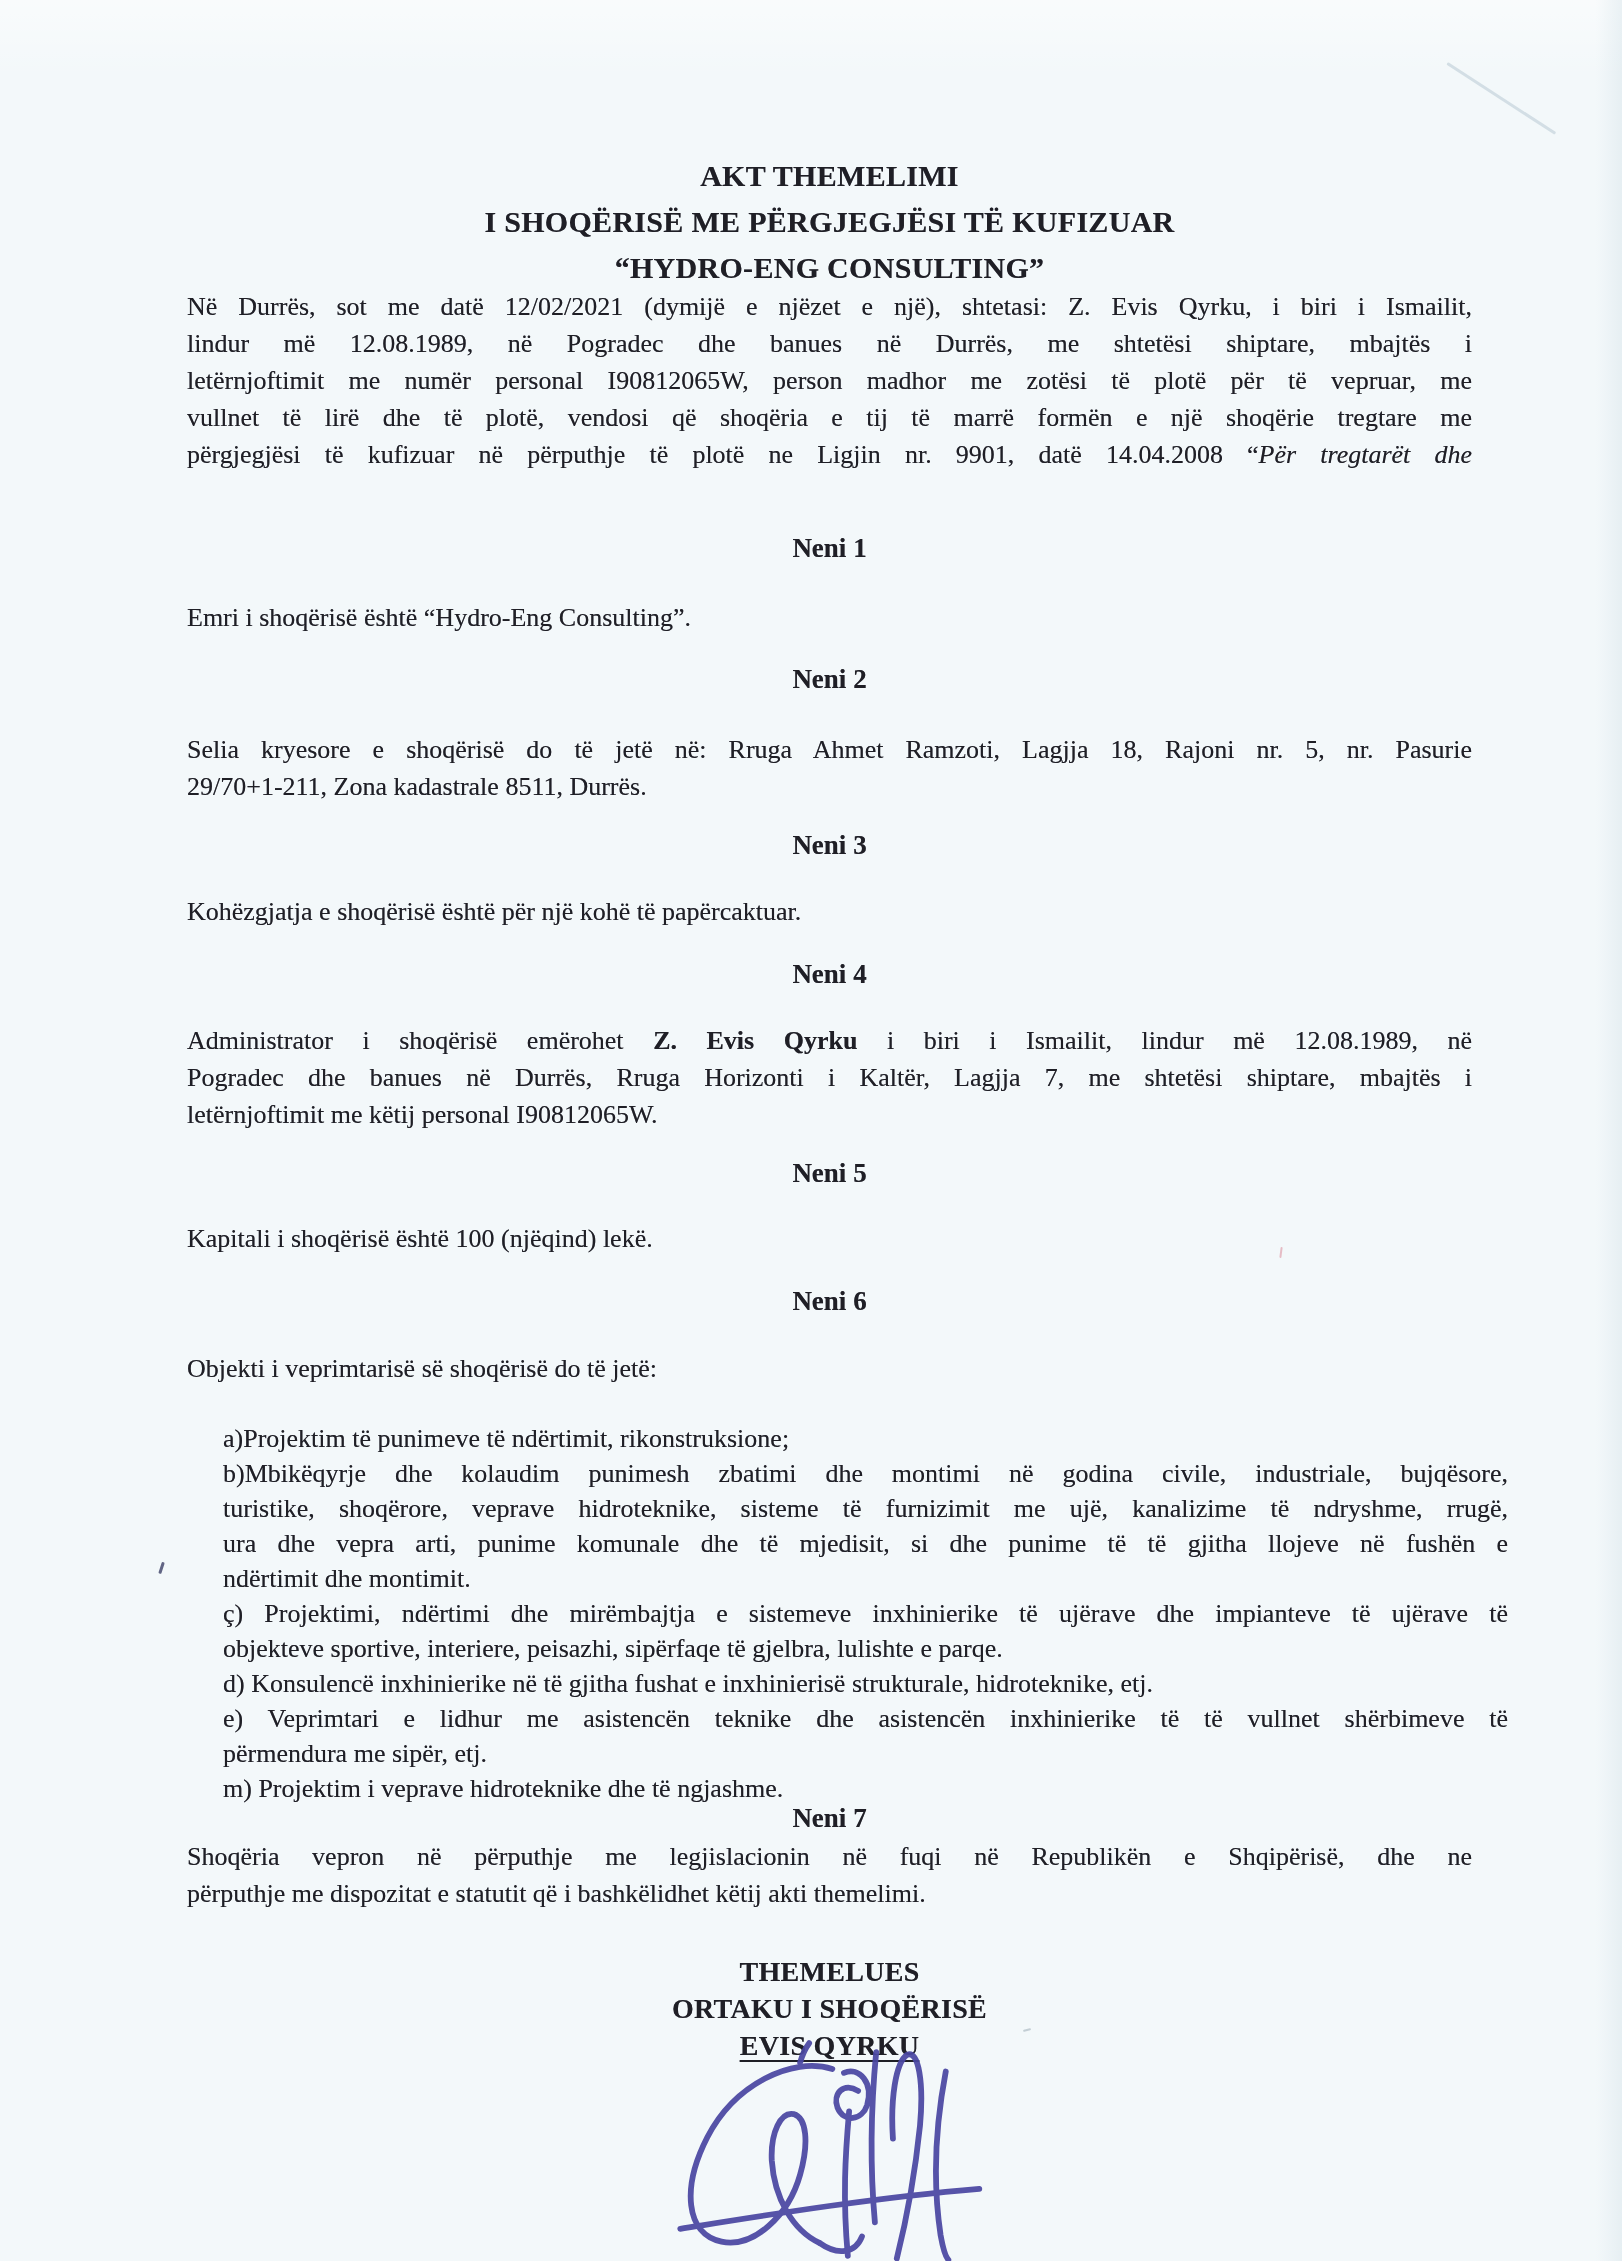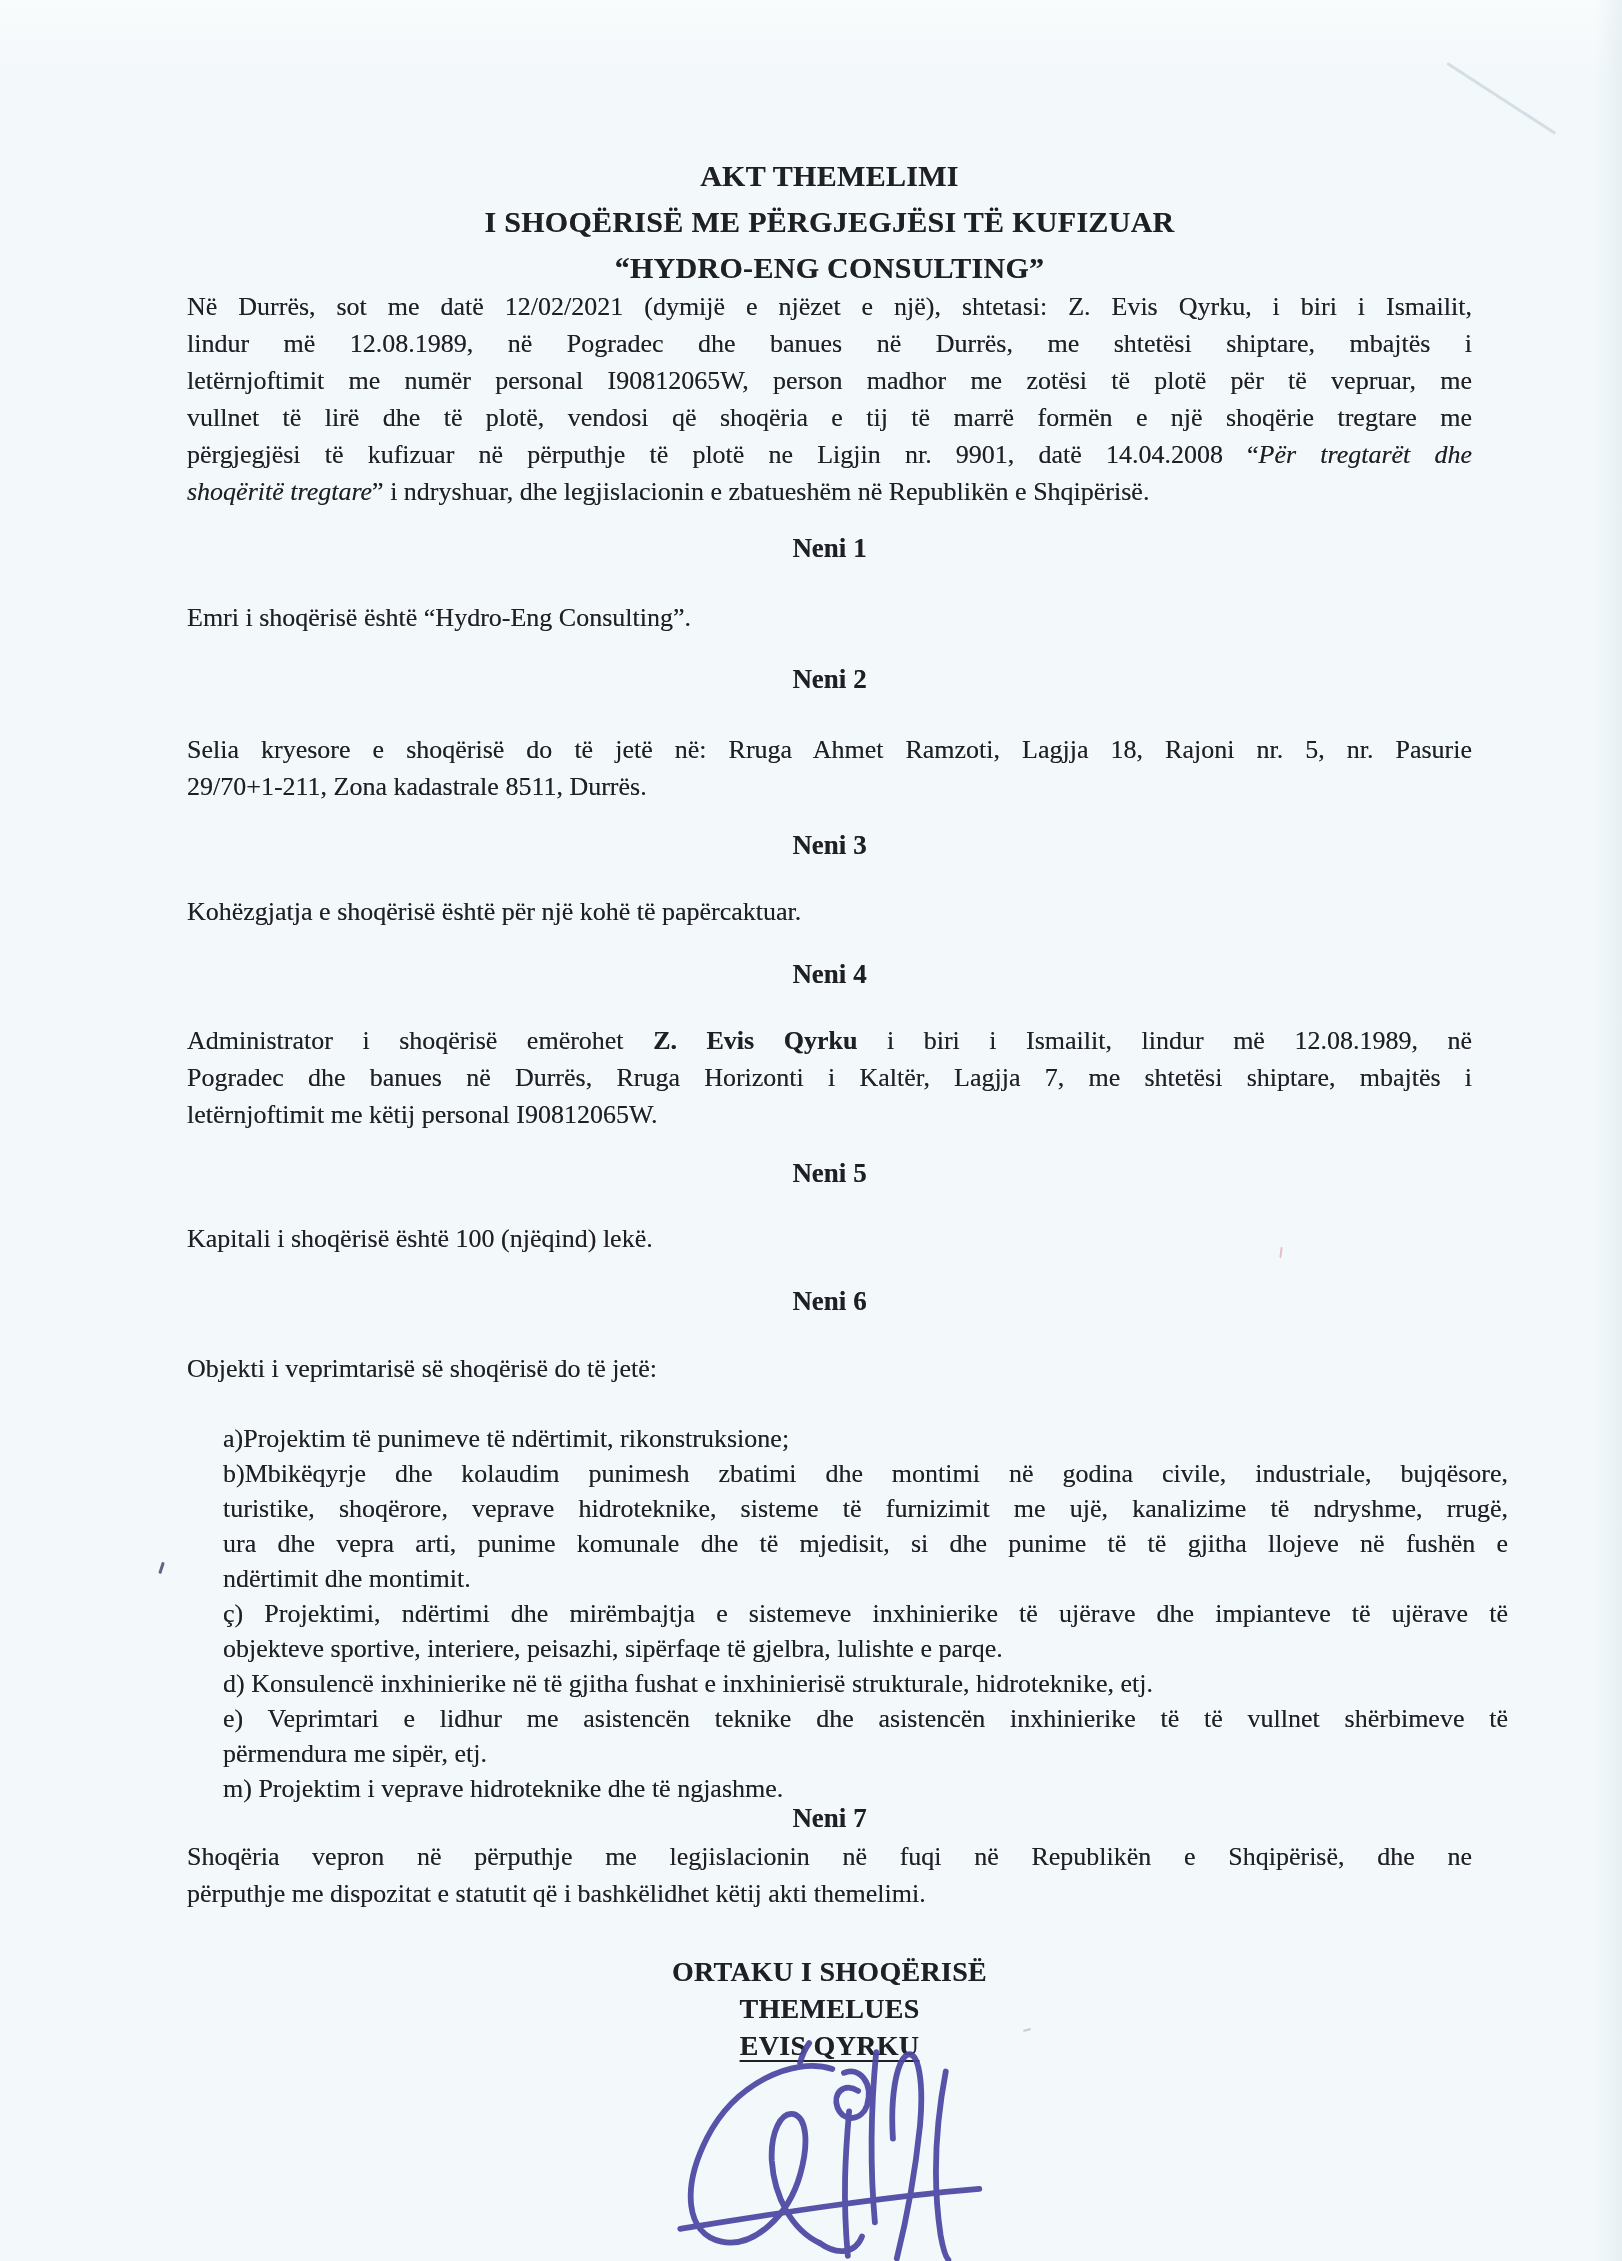--- a/index.html
+++ b/index.html
@@ -51,21 +51,20 @@
       <div>I SHOQËRISË ME PËRGJEGJËSI TË KUFIZUAR</div>
       <div>“HYDRO-ENG CONSULTING”</div>
     </div>
 
     <div class="blk body-par txt" style="top:288px;">
       <div class="jline">Në Durrës, sot me datë 12/02/2021 (dymijë e njëzet e një), shtetasi: Z. Evis Qyrku, i biri i Ismailit,</div>
       <div class="jline">lindur më 12.08.1989, në Pogradec dhe banues në Durrës, me shtetësi shiptare, mbajtës i</div>
       <div class="jline">letërnjoftimit me numër personal I90812065W, person madhor me zotësi të plotë për të vepruar, me</div>
       <div class="jline">vullnet të lirë dhe të plotë, vendosi që shoqëria e tij të marrë formën e një shoqërie tregtare me</div>
       <div class="jline"><span>përgjegjësi të kufizuar në përputhje të plotë ne Ligjin nr. 9901, datë 14.04.2008 “</span><i>Për tregtarët dhe</i></div>
-      <div class="lline"><i>shoqëritë tregtare</i><span>” i ndryshuar, dhe legjislacionin e zbatueshëm në Republikën e Shqipërisë.</span></div>
     </div>
 
     <div class="blk neni txt" style="top:533px;">Neni 1</div>
     <div class="blk body-par txt" style="top:599px;">
       <div class="lline">Emri i shoqërisë është “Hydro-Eng Consulting”.</div>
     </div>
 
     <div class="blk neni txt" style="top:664px;text-align:center;">Neni 2</div>
     <div class="blk body-par txt" style="top:731px;">
       <div class="jline">Selia kryesore e shoqërisë do të jetë në: Rruga Ahmet Ramzoti, Lagjja 18, Rajoni nr. 5, nr. Pasurie</div>
@@ -107,22 +106,22 @@
       <div class="lline">m) Projektim i veprave hidroteknike dhe të ngjashme.</div>
     </div>
 
     <div class="blk neni txt" style="top:1803px;">Neni 7</div>
     <div class="blk body-par txt" style="top:1838px;">
       <div class="jline">Shoqëria vepron në përputhje me legjislacionin në fuqi në Republikën e Shqipërisë, dhe ne</div>
       <div class="lline">përputhje me dispozitat e statutit që i bashkëlidhet këtij akti themelimi.</div>
     </div>
 
     <div class="blk footer-block txt" style="top:1953px;">
+      <div>THEMELUES</div>
       <div>ORTAKU I SHOQËRISË</div>
-      <div>THEMELUES</div>
       <div class="underlined">EVIS QYRKU</div>
     </div>
 
   </div>
 
   <svg class="signature" viewBox="0 0 560 360">
     <g fill="none" stroke="#4b47a2" stroke-width="9" stroke-linecap="round" opacity="0.93">
       <path d="M222,52 C226,38 230,30 236,22"></path>
       <path d="M272,62 C210,42 120,86 78,168 C38,246 44,318 100,330 C150,340 204,290 222,226 C236,176 232,138 212,132 C192,128 176,160 178,204 C182,262 210,312 252,332"></path>
       <path d="M312,96 C290,82 272,100 280,122 C290,146 318,142 326,118 C336,84 314,58 290,68"></path>

